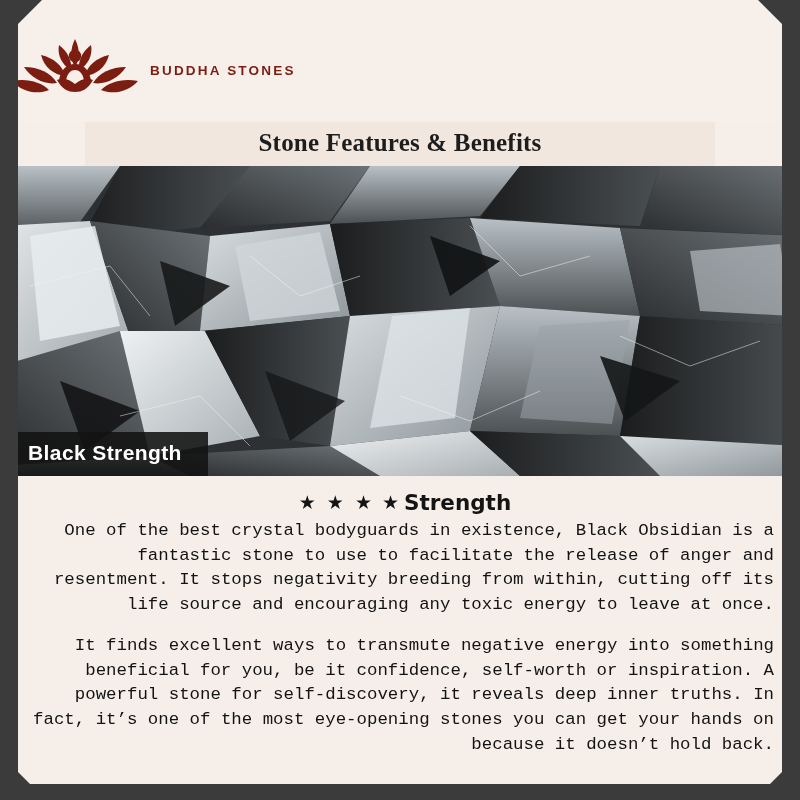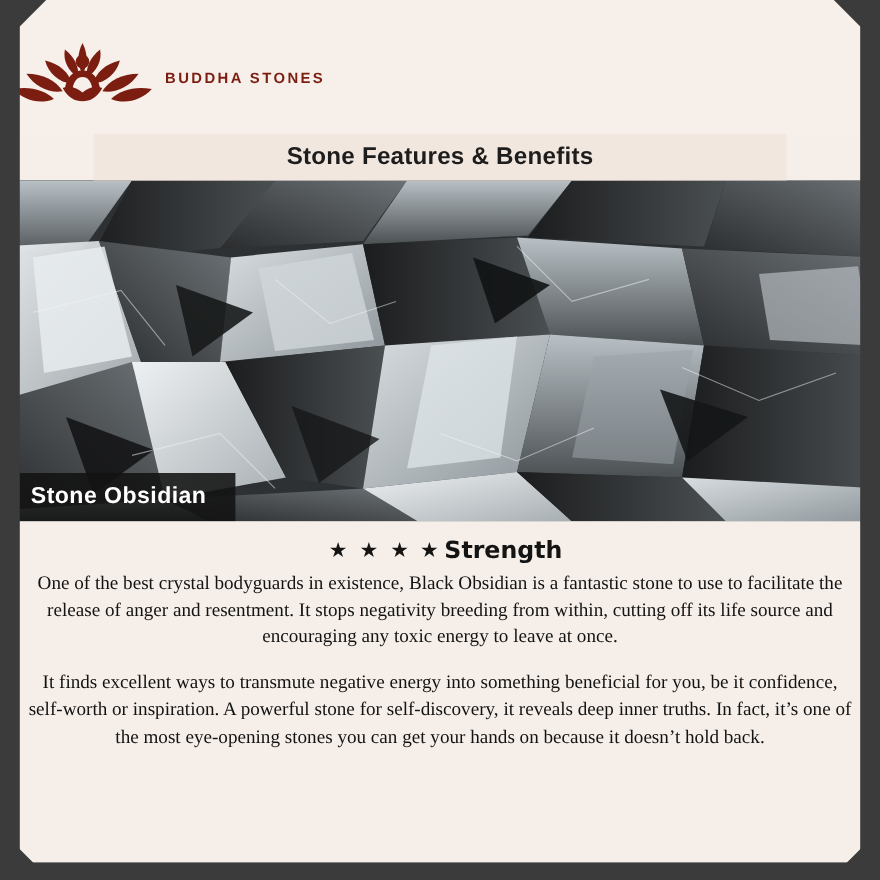--- a/index.html
+++ b/index.html
@@ -60,22 +60,22 @@
   .title-band {
     position: relative;
     margin: 0 auto;
     width: 630px;
     background: #f2e7df;
     text-align: center;
     padding: 7px 0 9px;
     z-index: 6;
   }
   .title-band h1 {
-    font-family: Liberation Sans, sans-serif;
-    font-size: 22px;
+    font-family: Liberation Serif, serif;
+    font-size: 25px;
     font-weight: bold;
     color: #1d1d1d;
     letter-spacing: 0.2px;
   }
 
   
   .hero {
     position: relative;
     width: 800px; height: 310px;
     overflow: hidden;
@@ -122,26 +122,26 @@
   .kw .star {
     font-size: 19px;
     margin-right: 5px;
     color: #141414;
     line-height: 1;
   }
   .kw.k1 { margin-left: 10px; }
   .kw.k4 .star { margin-left: -1px; }
 
   .paragraph {
-    font-family: Liberation Serif, serif;
+    font-family: Liberation Mono, monospace;
     font-size: 17.4px;
     line-height: 1.42;
     color: #131313;
     margin-top: 2px;
-    text-align: center;
+    text-align: right;
   }
   .paragraph + .paragraph { margin-top: 16px; }
 </style>
 </head>
 <body>
 
 <div class="page">
 
   <div class="frame-left"></div>
   <div class="frame-right"></div>
@@ -244,21 +244,21 @@
 
       <g stroke="#f0f3f5" stroke-width="1" opacity="0.5" fill="none">
         <path d="M30 120 L110 100 L150 150"></path>
         <path d="M250 90 L300 130 L360 110"></path>
         <path d="M470 60 L520 110 L590 90"></path>
         <path d="M620 170 L690 200 L760 175"></path>
         <path d="M120 250 L200 230 L250 280"></path>
         <path d="M400 230 L470 255 L540 225"></path>
       </g>
     </svg>
-    <div class="caption">Stone Obsidian</div>
+    <div class="caption">Black Strength</div>
   </div>
 
   <div class="body-panel">
     <div class="keywords">
       <span class="kw k1">
         <span class="star">★</span>
       </span>
       <span class="kw k2">
         <span class="star">★</span>
       </span>

